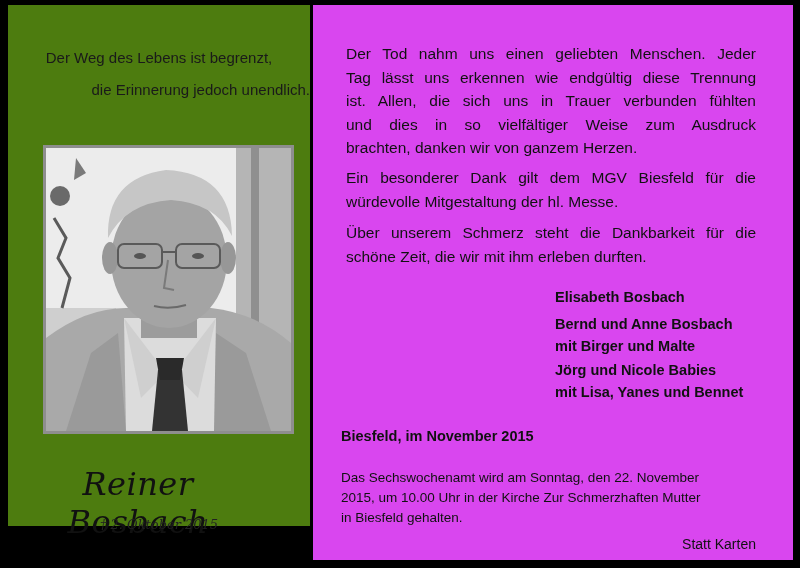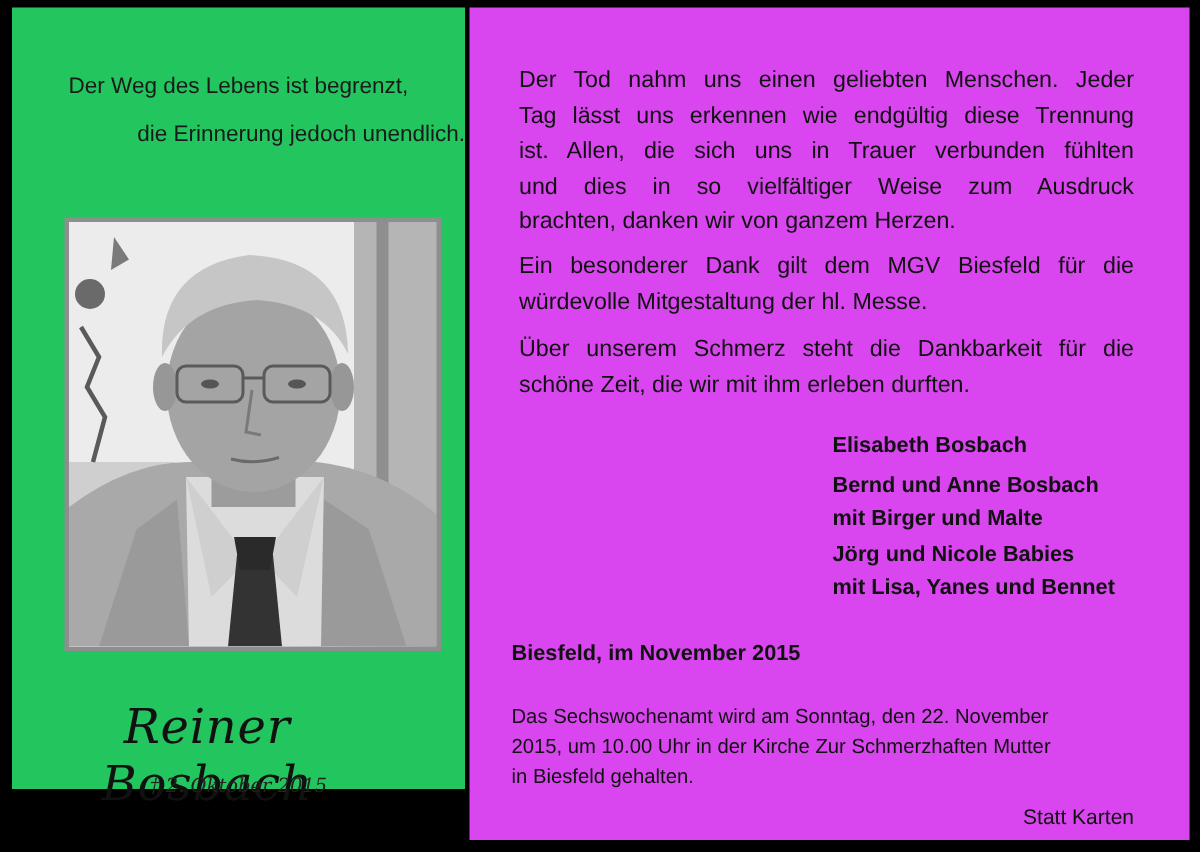--- a/index.html
+++ b/index.html
@@ -5,21 +5,21 @@
   * { margin: 0; padding: 0; box-sizing: border-box; }
   html, body { width: 800px; height: 568px; background: #ffffff; overflow: hidden; }
   body { font-family: "Liberation Sans", "DejaVu Sans", sans-serif; color: #111; }
 
   .frame {
     position: absolute; left: 0; top: 0; width: 800px; height: 568px;
     background: #000;
   }
   .left-panel {
     position: absolute; left: 8px; top: 5px; width: 302px; height: 521px;
-    background: #22c55e;
+    background: #4d7c0f;
   }
   .divider {
     position: absolute; left: 310px; top: 5px; width: 3px; height: 555px;
     background: #000;
   }
   .right-panel {
     position: absolute; left: 313px; top: 5px; width: 480px; height: 555px;
     background: #d946ef;
   }
 

